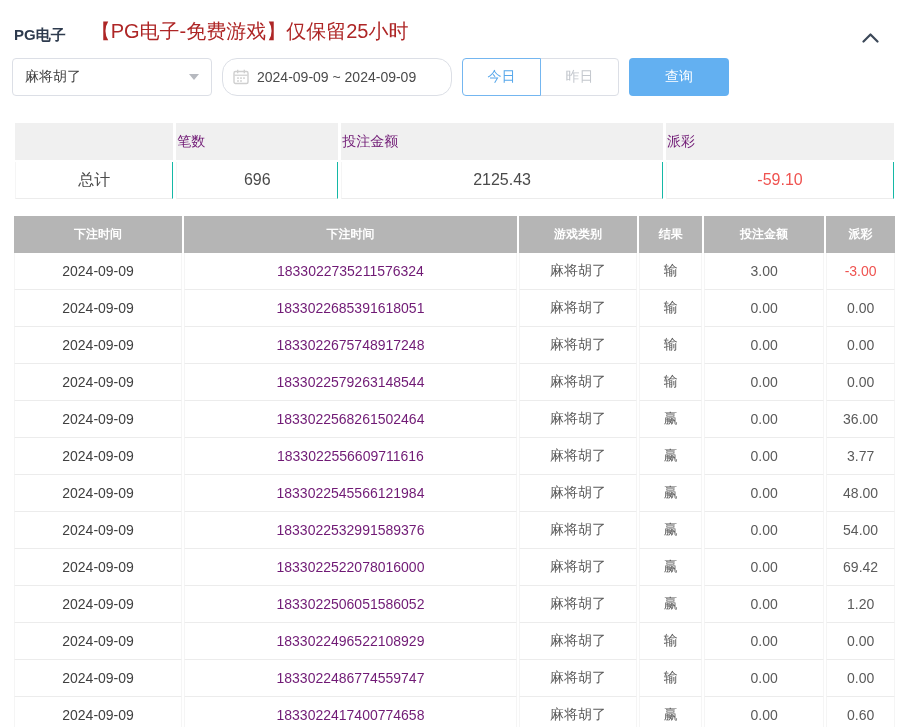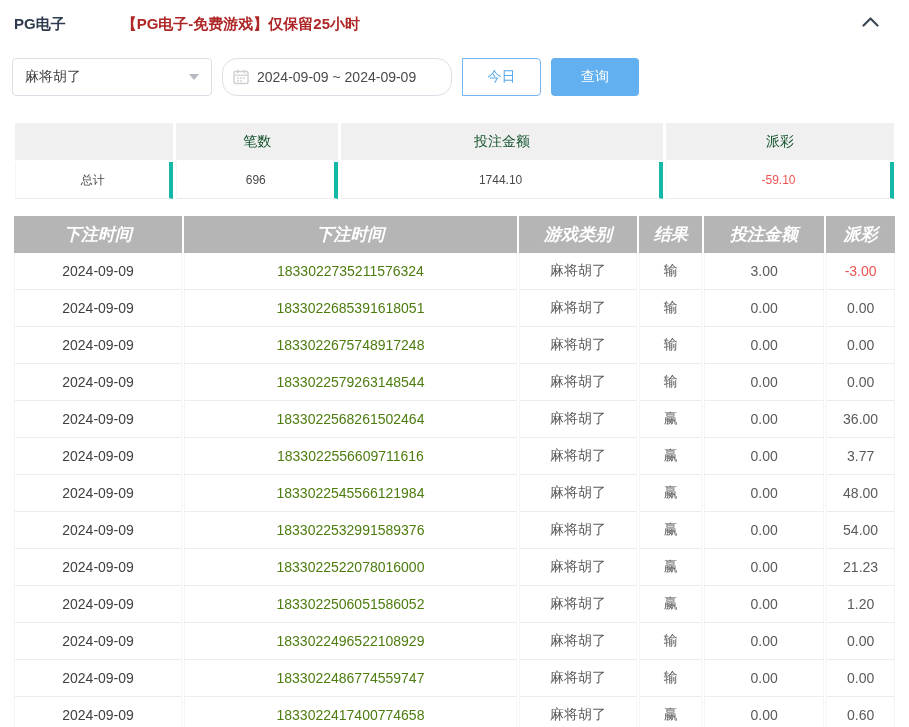--- a/index.html
+++ b/index.html
@@ -7,27 +7,26 @@
   body {
     width: 909px; height: 727px; overflow: hidden;
     background: #ffffff;
     font-family: "Liberation Sans", "DejaVu Sans", sans-serif;
     font-size: 14px;
     color: #4a4a4a;
   }
 
   
   .panel-header {
-    display: flex; align-items: flex-start;
+    display: flex; align-items: flex-end;
     padding: 15px 28px 0 14px;
     height: 45px;
-    gap: 42px;
   }
   .panel-title { font-size: 15px; font-weight: bold; color: #2e3b4e; }
-  .panel-notice { margin-left: 14px; font-size: 15px; font-weight: bold; color: #ae2626; }
+  .panel-notice { margin-left: 25px; font-size: 20px; font-weight: normal; color: #ae2626; }
   .collapse-btn {
     margin-left: auto; background: none; border: none; padding: 2px;
     cursor: pointer; line-height: 0;
   }
 
   
   .filters { display: flex; align-items: center; margin: 13px 12px 0 12px; }
   .game-select {
     width: 200px; height: 38px;
     border: 1px solid #dcdfe6; border-radius: 4px;
@@ -52,61 +51,61 @@
     width: 79px; height: 38px; background: #fff;
     border: 1px solid #dcdfe6; font-size: 14px; color: #c4c8ce;
     display: flex; align-items: center; justify-content: center;
     cursor: pointer; position: relative; text-align: right;
   }
   .quick-btn + .quick-btn { margin-left: -1px; }
   .quick-btn:first-child { border-radius: 4px 0 0 4px; }
   .quick-btn:last-child { border-radius: 0 4px 4px 0; }
   .quick-btn.active { border-color: #74b6f0; color: #58a8eb; z-index: 1; }
   .search-btn {
-    margin-left: 10px; width: 88px; height: 38px;
+    margin-left: 10px; width: 100px; height: 38px;
     background: #63b0f1; border: none; border-radius: 4px;
     color: #fff; font-size: 14px; cursor: pointer;
     font-family: inherit;
   }
 
   
   table { table-layout: fixed; }
   .summary-table {
     width: 885px; margin: 25px 12px 0 12px;
     border-collapse: separate; border-spacing: 3px 2px;
   }
   .summary-table th {
     background: #f0f0f0; height: 37px;
-    font-weight: normal; font-size: 14px; color: #14532d; text-align: center;
+    font-weight: normal; font-size: 14px; color: #701a75; text-align: left;
   }
   .summary-table td {
     background: #fff; height: 37px; text-align: center;
-    font-size: 12px; color: #4a4a4a;
+    font-size: 16px; color: #4a4a4a;
     border-bottom: 1px solid #ececec;
-    border-left: 1px solid #f5f5f5; border-right: 4px solid #14b8a6;
+    border-left: 1px solid #f5f5f5; border-right: 1px solid #14b8a6;
   }
 
   
   .records-table {
     width: 885px; margin: 15px 12px 0 12px;
     border-collapse: separate; border-spacing: 2px 0;
   }
   .records-table th {
     background: #b5b5b5; color: #ffffff; height: 37px;
-    font-size: 17px; font-weight: bold; text-align: center; font-style: italic;
+    font-size: 12px; font-weight: bold; text-align: center;
   }
   .records-table td {
     height: 37px; text-align: center; font-size: 14px;
     border-bottom: 1px solid #ececec;
     border-left: 1px solid #f5f5f5; border-right: 1px solid #f5f5f5;
     background: #fff;
     color: #5a5a5a;
   }
   .records-table td.c-date { color: #404040; }
-  .records-table td.c-id   { color: #4d7c0f; }
+  .records-table td.c-id   { color: #701a75; }
   .neg { color: #ef5350 !important; }
 </style>
 </head>
 <body>
 
 <div class="panel-header">
   <span class="panel-title">PG电子</span>
   <span class="panel-notice">【PG电子-免费游戏】仅保留25小时</span>
   <button class="collapse-btn">
     <span>
@@ -135,20 +134,21 @@
           <rect x="10" y="8.3" width="2" height="1.6" fill="#d8d8d8"></rect>
         <rect x="4" y="11.2" width="2" height="1.6" fill="#d8d8d8"></rect>
           <rect x="7" y="11.2" width="2" height="1.6" fill="#d8d8d8"></rect>
       </svg>
     </span>
     <span>2024-09-09 ~ 2024-09-09</span>
   </div>
 
   <div class="btn-group">
     <button class="quick-btn active">今日</button>
+    <button class="quick-btn">昨日</button>
   </div>
 
   <button class="search-btn">查询</button>
 </div>
 
 <table class="summary-table">
   <colgroup>
       <col style="width:18.2%">
       <col style="width:18.6%">
       <col style="width:37%">
@@ -159,21 +159,21 @@
       <th></th>
       <th>笔数</th>
       <th>投注金额</th>
       <th>派彩</th>
     </tr>
   </thead>
   <tbody>
     <tr>
       <td>总计</td>
       <td>696</td>
-      <td>1744.10</td>
+      <td>2125.43</td>
       <td class="neg">-59.10</td>
     </tr>
   </tbody>
 </table>
 
 <table class="records-table">
   <colgroup>
       <col style="width:19.3%">
       <col style="width:38.2%">
       <col style="width:13.6%">
@@ -255,21 +255,21 @@
     <td class="c-result">赢</td>
     <td class="c-amount">0.00</td>
     <td class="c-payout">54.00</td>
   </tr>
       <tr>
     <td class="c-date">2024-09-09</td>
     <td class="c-id">1833022522078016000</td>
     <td class="c-game">麻将胡了</td>
     <td class="c-result">赢</td>
     <td class="c-amount">0.00</td>
-    <td class="c-payout">21.23</td>
+    <td class="c-payout">69.42</td>
   </tr>
       <tr>
     <td class="c-date">2024-09-09</td>
     <td class="c-id">1833022506051586052</td>
     <td class="c-game">麻将胡了</td>
     <td class="c-result">赢</td>
     <td class="c-amount">0.00</td>
     <td class="c-payout">1.20</td>
   </tr>
       <tr>

